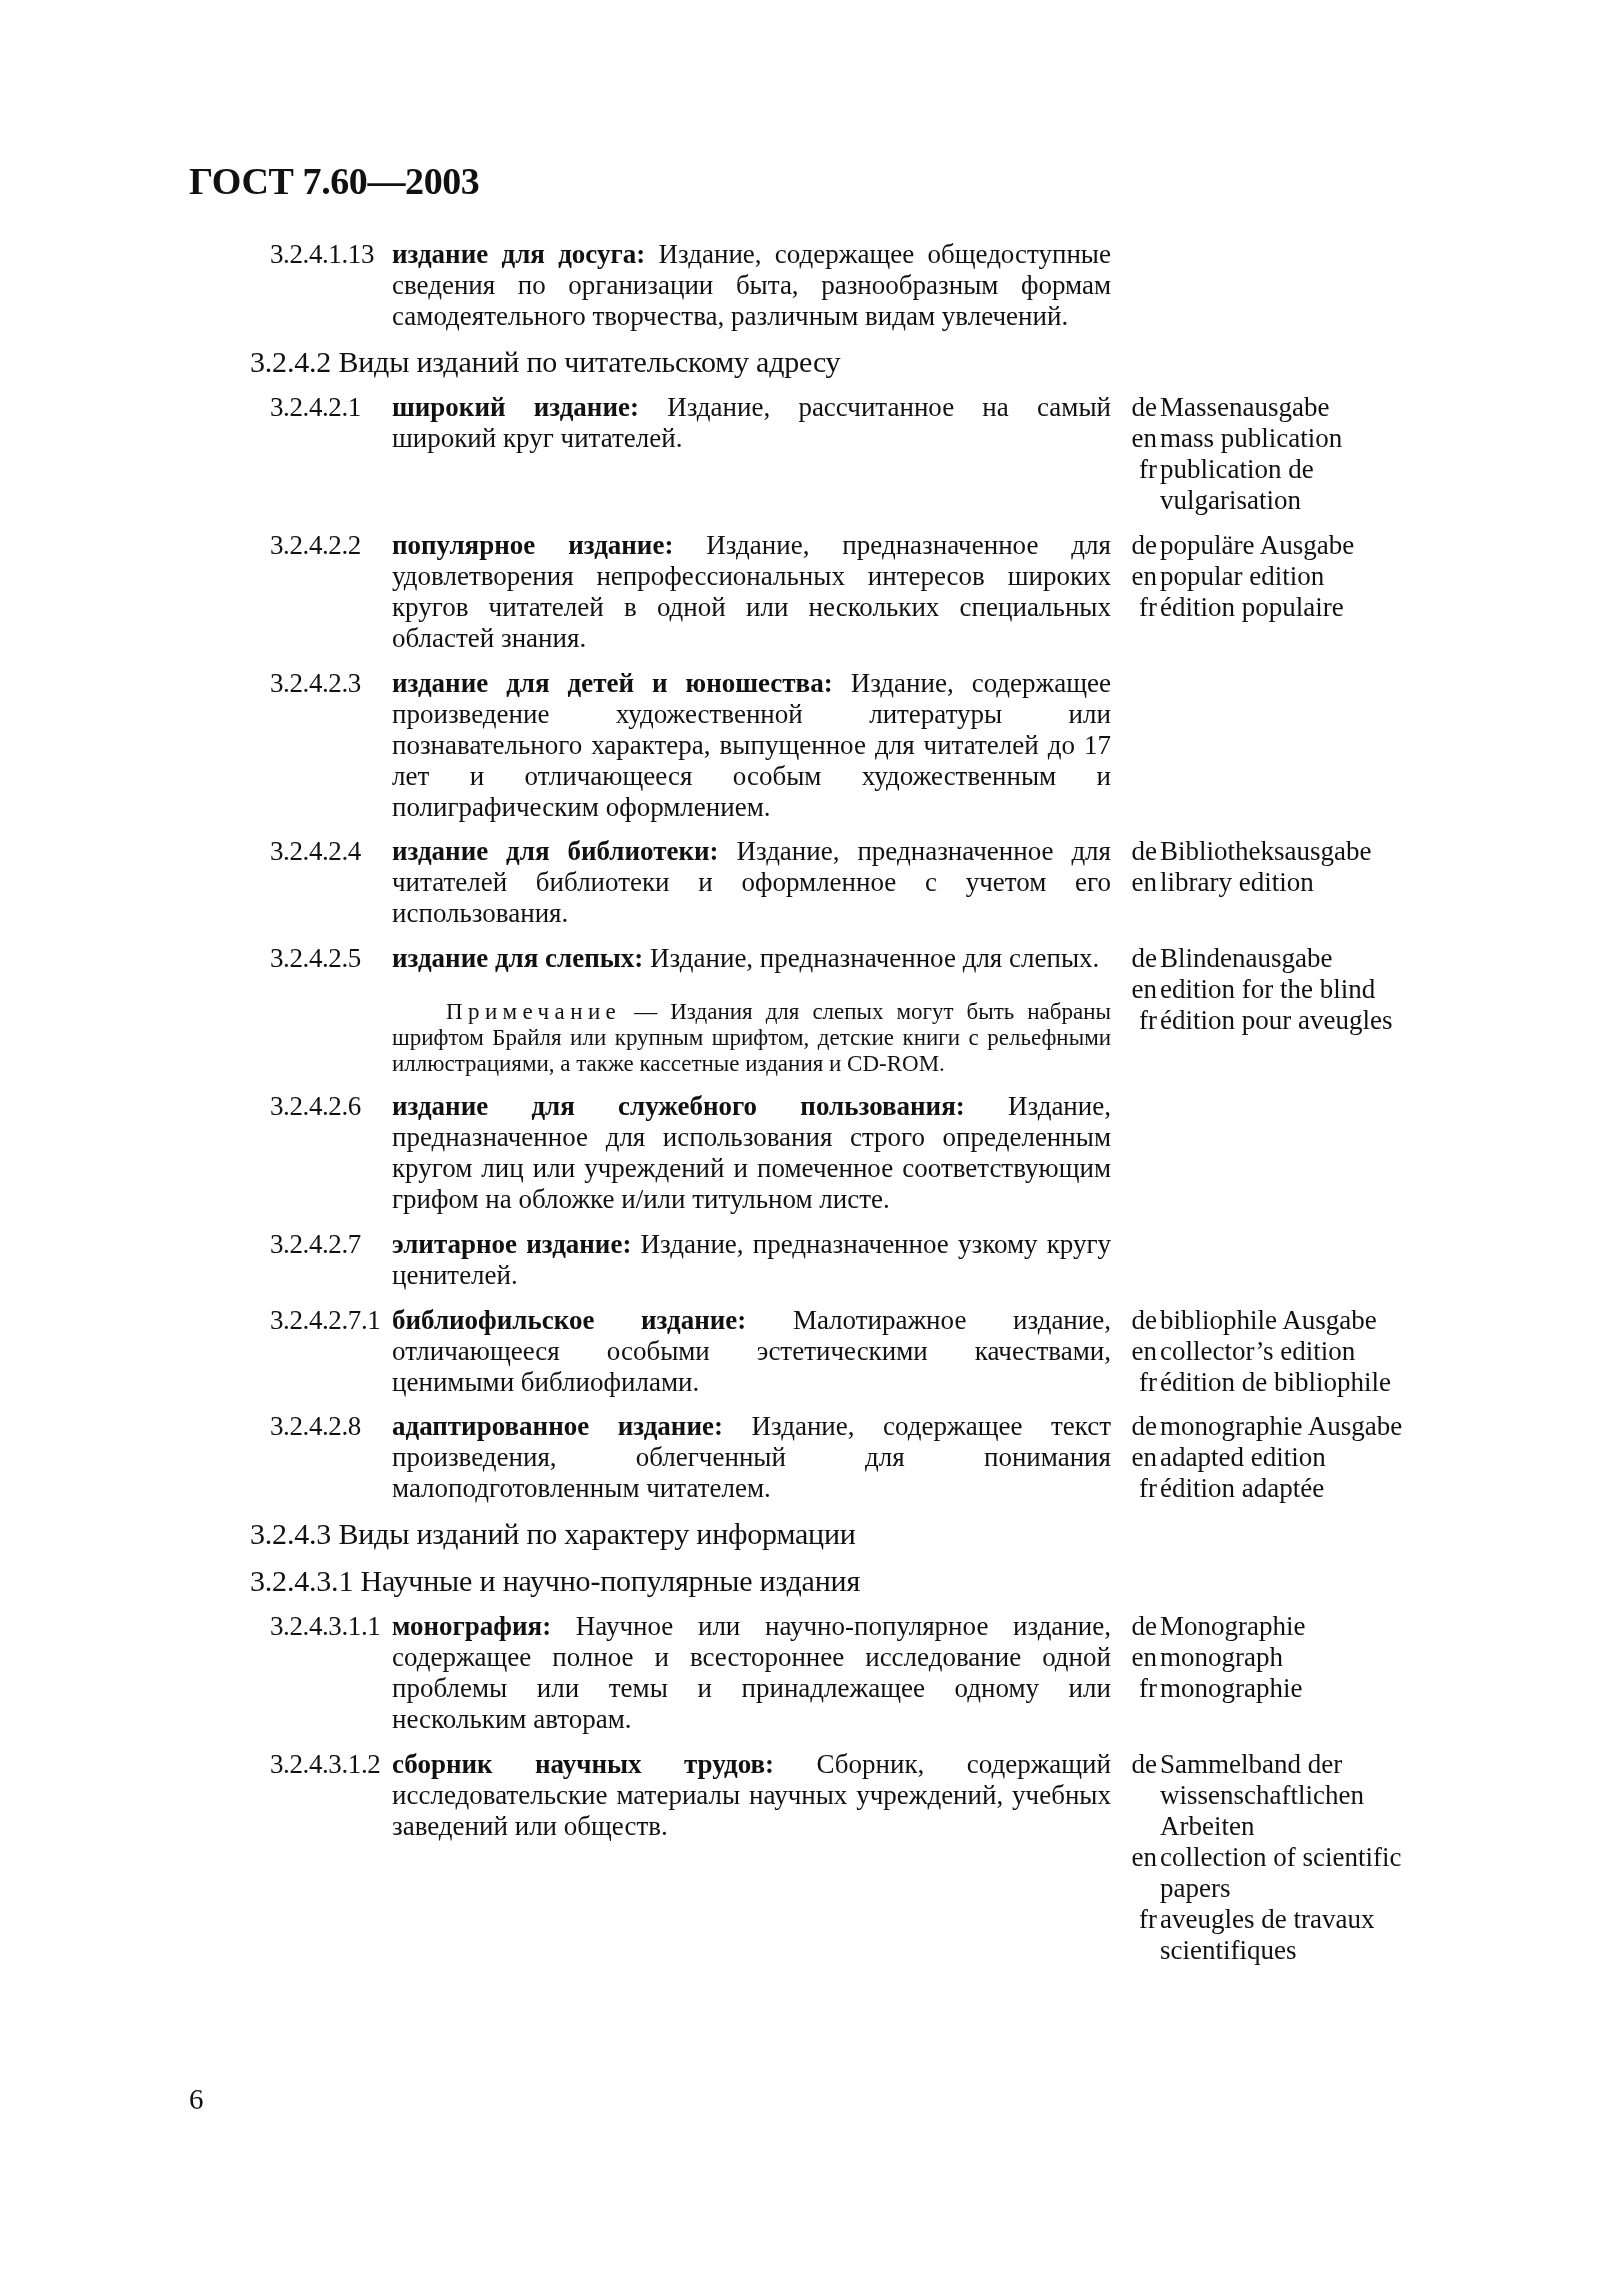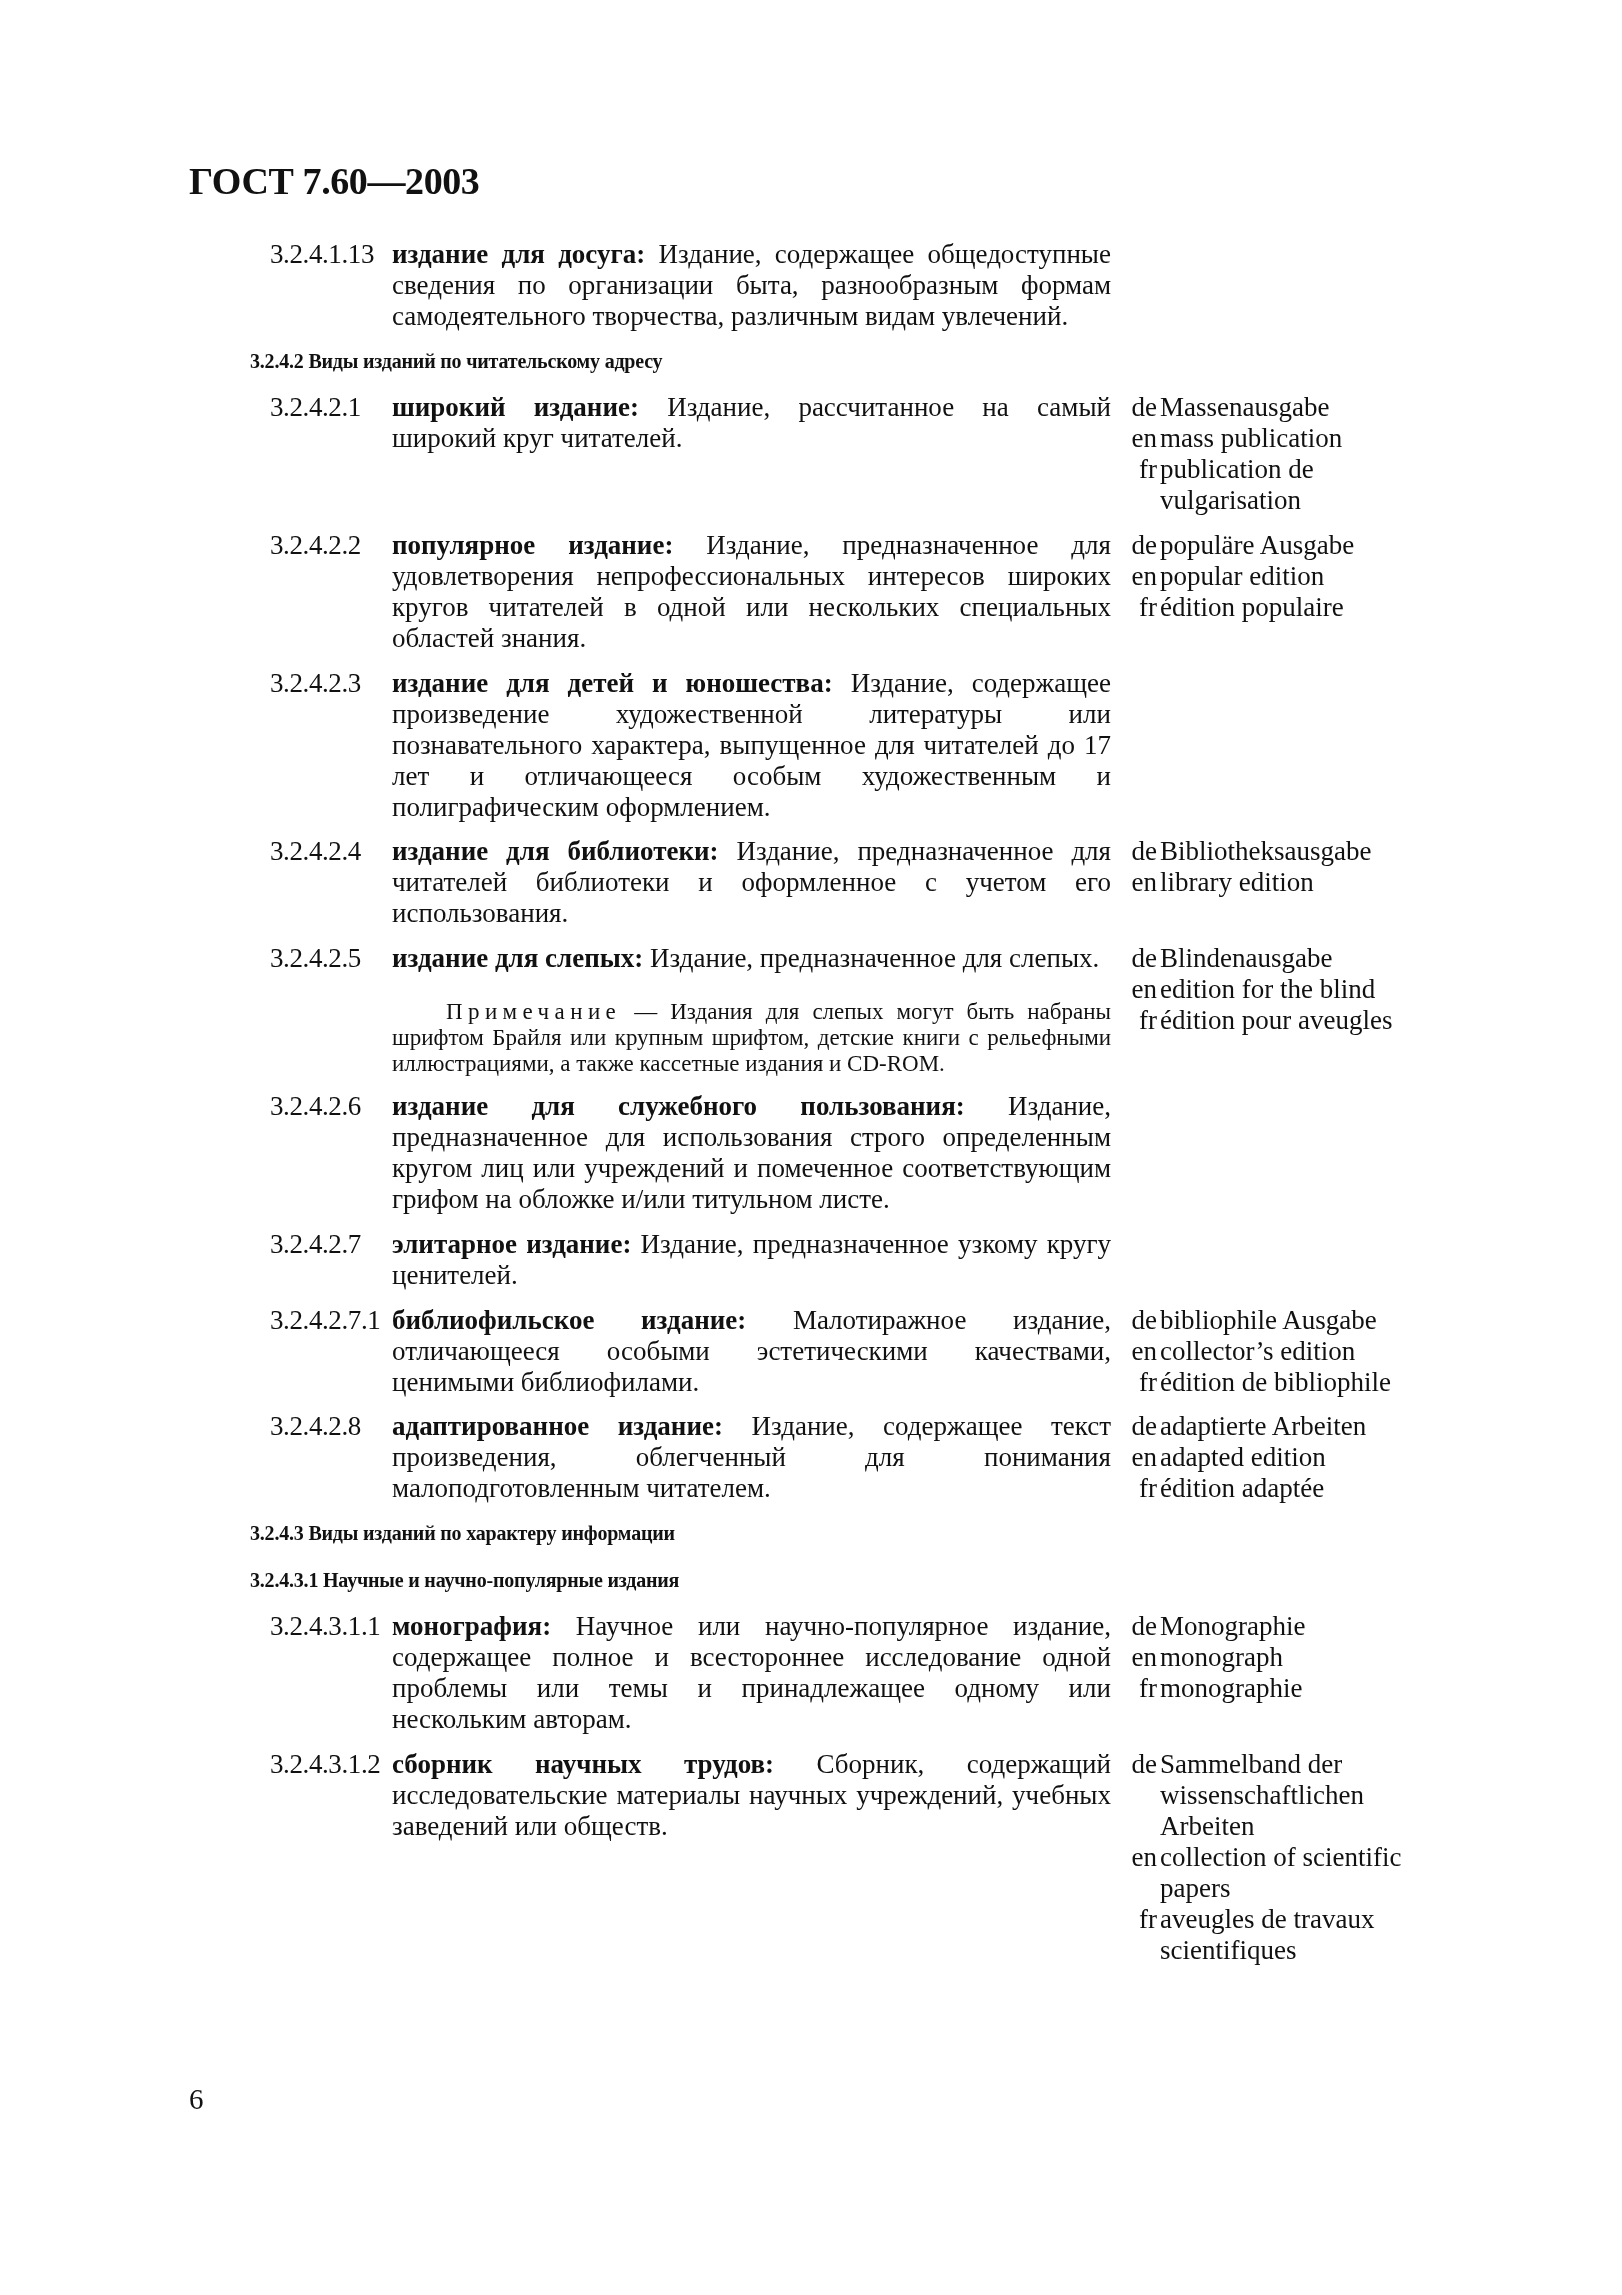--- a/index.html
+++ b/index.html
@@ -8,21 +8,21 @@
   .hdr{position:absolute;left:189px;top:159px;font-size:38px;font-weight:bold;letter-spacing:-0.4px;}
   .content{position:absolute;left:250px;top:239px;width:1316px;}
   .entry{display:grid;grid-template-columns:142px 719px 46px 360px;
          font-size:27px;line-height:31px;margin-bottom:13.8px;}
   .num{white-space:nowrap;letter-spacing:-0.4px;margin-left:20px;}
   .def{text-align:justify;}
   .def b{font-weight:bold;}
   .langs{text-align:right;}
   .terms{padding-left:3.1px;}
   .terms div,.langs div{white-space:nowrap;}
-  .heading{font-size:20px;line-height:31px;font-weight:bold;margin:3.1px 0 15.3px 0;letter-spacing:-0.2px;}
+  .heading{font-size:30px;line-height:31px;font-weight:normal;margin:3.1px 0 15.3px 0;letter-spacing:-0.2px;}
   .note{font-size:23px;line-height:26px;text-align:justify;margin-top:25px;}
   .note .spaced{letter-spacing:5.4px;}
   .pagenum{position:absolute;left:189px;top:2083px;font-size:29px;}
 </style>
 </head>
 <body>
 
 <div class="hdr">ГОСТ 7.60—2003</div>
 
 <div class="content">
@@ -126,21 +126,21 @@
       </div>
       <div class="entry">
         <div class="num">3.2.4.2.8</div>
         <div class="def"><b>адаптированное издание:</b><span> Издание, содержащее текст произведения, облегченный для понимания малоподготовленным читателем.</span></div>
         <div class="langs">
           <div>de</div>
           <div>en</div>
           <div>fr</div>
         </div>
         <div class="terms">
-          <div>adaptierte Arbeiten</div>
+          <div>monographie Ausgabe</div>
           <div>adapted edition</div>
           <div>édition adaptée</div>
         </div>
       </div>
     </div>
   <div class="heading">3.2.4.3  Виды изданий по характеру информации</div>
   <div class="heading">3.2.4.3.1  Научные и научно-популярные издания</div>
   <div id="group-c">
       <div class="entry">
         <div class="num">3.2.4.3.1.1</div>

